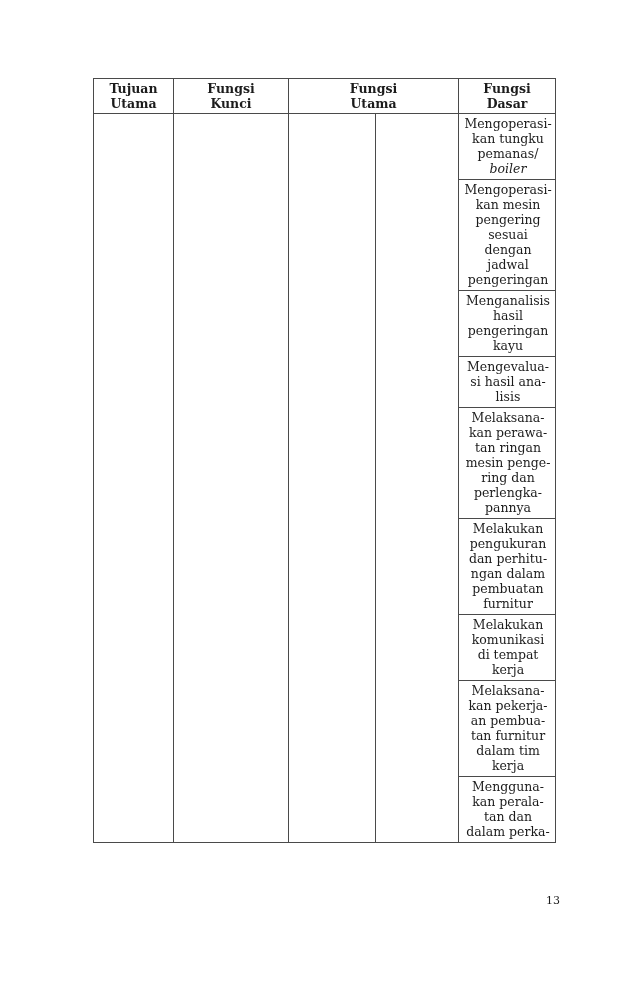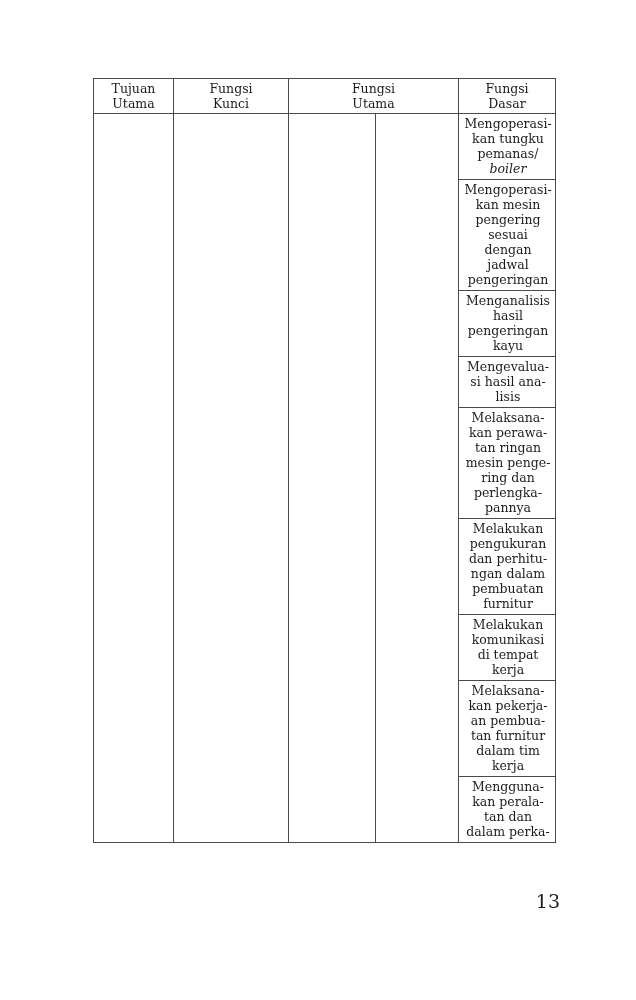--- a/index.html
+++ b/index.html
@@ -30,39 +30,40 @@
     font-size: 12.5px;
     line-height: 15px;
     vertical-align: top;
     box-sizing: border-box;
   }
   .doc-table th {
     padding: 2px 2px;
     white-space: pre-line;
     height: 34px;
     vertical-align: middle;
+    font-weight: bold;
   }
   .doc-table td.fd-cell {
     padding: 2px 2px 3px 4px;
     text-align: center;
     white-space: pre;
   }
   .doc-table td.empty-cell {
     padding: 0;
   }
   .fd-cell em.block-italic {
     display: block;
     font-style: italic;
     white-space: pre;
   }
   .page-number {
     position: absolute;
     top: 893px;
     right: 76px;
-    font-size: 19px;
+    font-size: 11px;
     line-height: 16px;
   }
 </style>
 </head>
 <body>
 
 <table class="doc-table">
   <colgroup>
     <col style="width:80px">
     <col style="width:115px">

